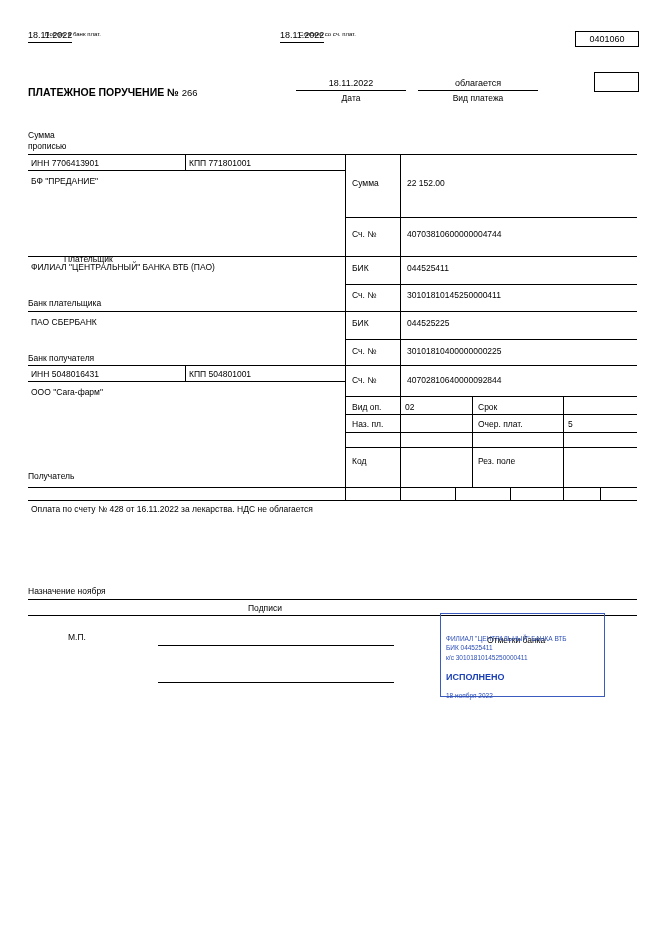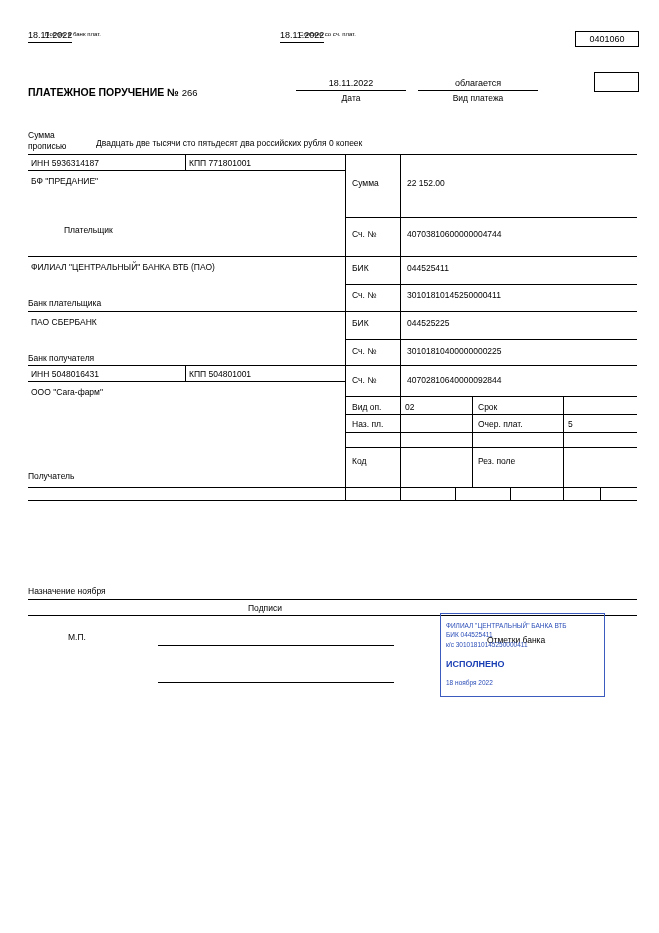--- a/index.html
+++ b/index.html
@@ -76,21 +76,21 @@
   }
   .lbl { position: absolute; font-size: 8.5px; }
   .val { position: absolute; font-size: 8.5px; }
   .vline { position: absolute; width: 0; border-left: 1px solid #000; }
   .hline { position: absolute; height: 0; border-top: 1px solid #000; }
   .stamp {
     position: absolute;
     border: 1px solid #3b5bbf;
     color: #2b4eb8;
     box-sizing: border-box;
-    padding: 7px 5px;
+    padding: 20px 5px;
     font-size: 6.5px;
     line-height: 1.45;
   }
   .stamp .big {
     font-size: 9px;
     font-weight: bold;
     color: #1a3fb5;
     display: block;
     margin: 9px 0 7px 0;
   }
@@ -130,37 +130,36 @@
     <span class="v">облагается</span>
     <span class="c">Вид платежа</span>
   </div>
 
   <div class="emptybox" style="left:594px; top:72px; width:43px; height:18px;"></div>
 
   <div class="lbl" style="left:28px; top:130px; width:62px; line-height:11px;">
     <span>Сумма</span><br>
     <span>прописью</span>
   </div>
-  <div class="val" style="left:96px; top:138px; width:530px;">Двадцать две тысячи сто пятьдесят два российских рубля 0 копеек</div>
 
   <div class="hline" style="left:28px; top:154px; width:609px;"></div>
 
   <div class="val" style="left:31px; top:158px;">
     <span>ИНН</span>
-    <span>5936314187</span>
+    <span>7706413901</span>
   </div>
   <div class="val" style="left:189px; top:158px;">
     <span>КПП</span>
     <span>771801001</span>
   </div>
   <div class="hline" style="left:28px; top:170px; width:317px;"></div>
   <div class="vline" style="left:185px; top:154px; height:16px;"></div>
 
   <div class="val" style="left:31px; top:176px;">БФ "ПРЕДАНИЕ"</div>
-  <div class="lbl" style="left:28px; top:225px;padding-left:36px;">Плательщик</div>
+  <div class="lbl" style="left:28px; top:254px;padding-left:36px;">Плательщик</div>
   <div class="hline" style="left:28px; top:256px; width:317px;"></div>
 
   <div class="vline" style="left:345px; top:154px; height:333px;"></div>
   <div class="vline" style="left:400px; top:154px; height:333px;"></div>
 
   <div class="lbl" style="left:352px; top:178px;">Сумма</div>
   <div class="val" style="left:407px; top:178px;">22 152.00</div>
   <div class="hline" style="left:345px; top:217px; width:292px;"></div>
 
   <div class="lbl" style="left:352px; top:229px;">Сч. №</div>
@@ -230,20 +229,21 @@
 
   <div class="hline" style="left:28px; top:487px; width:609px;"></div>
   <div class="hline" style="left:28px; top:500px; width:609px;"></div>
   <div class="vline" style="left:345px; top:487px; height:13px;"></div>
   <div class="vline" style="left:400px; top:487px; height:13px;"></div>
   <div class="vline" style="left:455px; top:487px; height:13px;"></div>
   <div class="vline" style="left:510px; top:487px; height:13px;"></div>
   <div class="vline" style="left:563px; top:487px; height:13px;"></div>
   <div class="vline" style="left:600px; top:487px; height:13px;"></div>
 
+  <div class="val" style="left:31px; top:504px; width:600px;">Оплата по счету № 428 от 16.11.2022 за лекарства. НДС не облагается</div>
   <div class="lbl" style="left:28px; top:586px;">Назначение ноября</div>
   <div class="hline" style="left:28px; top:599px; width:609px;"></div>
 
   <div class="lbl" style="left:248px; top:603px;">Подписи</div>
   <div class="lbl" style="left:487px; top:635px;">Отметки банка</div>
   <div class="hline" style="left:28px; top:615px; width:609px;"></div>
 
   <div class="lbl" style="left:68px; top:632px;">М.П.</div>
   <div class="sig-line" style="left:158px; top:645px; width:236px;"></div>
   <div class="sig-line" style="left:158px; top:682px; width:236px;"></div>

